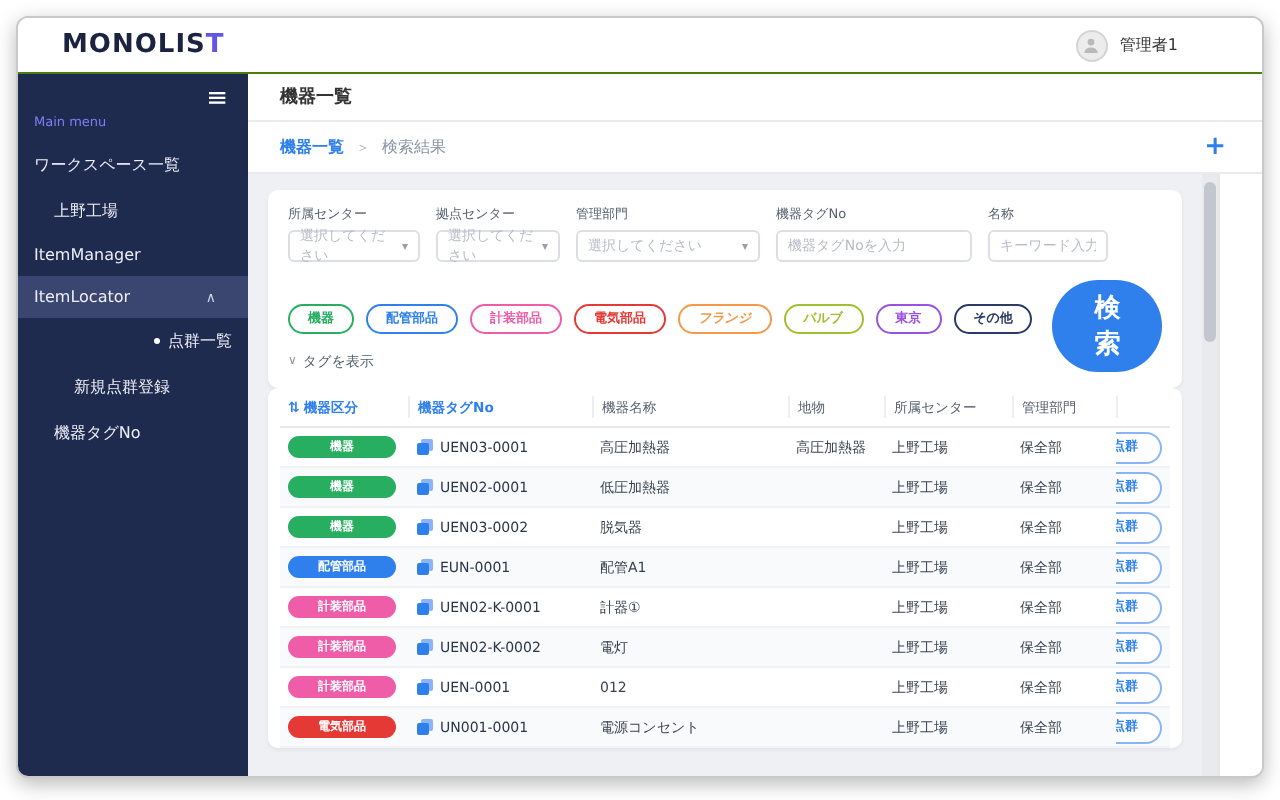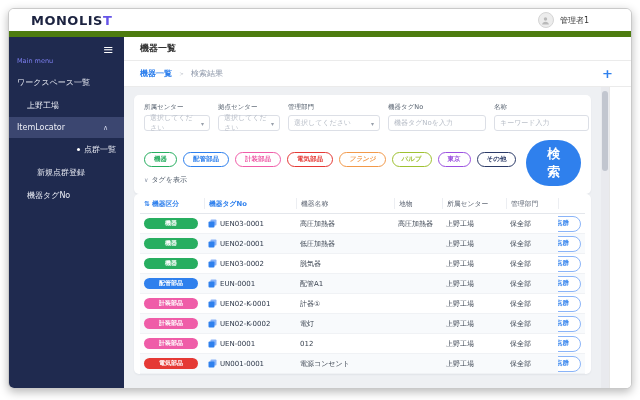--- a/index.html
+++ b/index.html
@@ -3,21 +3,21 @@
 <meta charset="utf-8">
 <style>
   * { margin:0; padding:0; box-sizing:border-box; }
   html,body { width:640px; height:400px; background:#fff; font-family:"DejaVu Sans","Liberation Sans",sans-serif; }
   .frame { position:relative; width:640px; height:400px; background:#fff; overflow:hidden; }
   .window { position:absolute; left:8px; top:8px; width:624px; height:381px; background:#fff;
             border:1px solid #c9c9c9; border-radius:6px; box-shadow:0 3px 10px rgba(0,0,0,.28); overflow:hidden;
             display:flex; flex-direction:column; }
 
   
-  .topbar { height:28px; flex:0 0 28px; background:#fff; border-bottom:6px solid #4d7c0f;
+  .topbar { height:28px; flex:0 0 28px; background:#fff; border-bottom:1px solid #4d7c0f;
             display:flex; align-items:center; justify-content:space-between; padding:0 14px 0 22px; }
   .logo { font-size:13px; font-weight:800; color:#1c2340; letter-spacing:.5px; }
   .logo .logo-t { color:#6554e8; }
   .userbox { display:flex; align-items:center; gap:6px; margin-right:28px; }
   .avatar { width:16px; height:16px; border-radius:50%; background:#ececec; border:1px solid #d4d4d4;
             display:flex; align-items:center; justify-content:center; }
   .user-name { font-size:8px; color:#333; }
 
   
   .below { flex:1; display:flex; min-height:0; }
@@ -58,21 +58,21 @@
   .filter-card { padding:8px 10px 8px 10px; }
   .filter-fields { display:flex; gap:8px; }
   .ffield { display:flex; flex-direction:column; }
   .flabel { font-size:6.5px; color:#55606e; margin-bottom:3px; }
   .select, .tinput { height:16px; border:1px solid #dcdfe6; border-radius:3px; background:#fff;
             display:flex; align-items:center; padding:0 5px; font-size:7px; color:#b6bcc6; }
   .select { justify-content:space-between; cursor:pointer; }
   .sel-caret { font-size:6px; color:#99a0ab; margin-left:4px; }
   .tinput input { border:none; outline:none; width:100%; font-size:7px; color:#333; font-family:inherit; }
   .tinput input::placeholder { color:#b6bcc6; }
-  .w1 { width:66px; } .w2 { width:62px; } .w3 { width:92px; } .w4 { width:98px; } .w5 { width:95px; }
+  .w1 { width:66px; } .w2 { width:62px; } .w3 { width:92px; } .w4 { width:98px; } .w5 { width:60px; }
 
   .filter-lower { display:flex; align-items:flex-end; margin-top:9px; }
   .chips-zone { flex:1; }
   .chips { display:flex; gap:6px; flex-wrap:nowrap; }
   .chip { border:1px solid; border-radius:999px; padding:2px 9px; font-size:6.5px; background:#fff;
           white-space:nowrap; cursor:pointer; font-weight:bold; }
   .tag-toggle { margin-top:8px; font-size:7px; color:#55606e; cursor:pointer; display:inline-flex; align-items:center; gap:3px; }
   .toggle-caret { font-size:6px; color:#8a94a6; }
   .search-btn { background:#2f80ed; color:#fff; font-size:13px; font-weight:bold; border:none;
                 border-radius:999px; padding:5px 16px; cursor:pointer; margin-left:10px; }
@@ -132,20 +132,21 @@
 
     <div class="below">
 
       <aside class="sidebar">
         <div class="sb-top">
           <span class="burger">≡</span>
           <span class="mainmenu">Main menu</span>
         </div>
         <div class="sb-item">ワークスペース一覧</div>
         <div class="sb-item ind-1">上野工場</div>
+        <div class="sb-item">ItemManager</div>
         <div class="sb-item sb-section">
           <span>ItemLocator</span>
           <span class="sb-chevron">∧</span>
         </div>
         <div class="sb-item ind-1 active"><span class="marker"></span><span>点群一覧</span></div>
         <div class="sb-item ind-2">新規点群登録</div>
         <div class="sb-item ind-1">機器タグNo</div>
       </aside>
 
       <div class="content">

